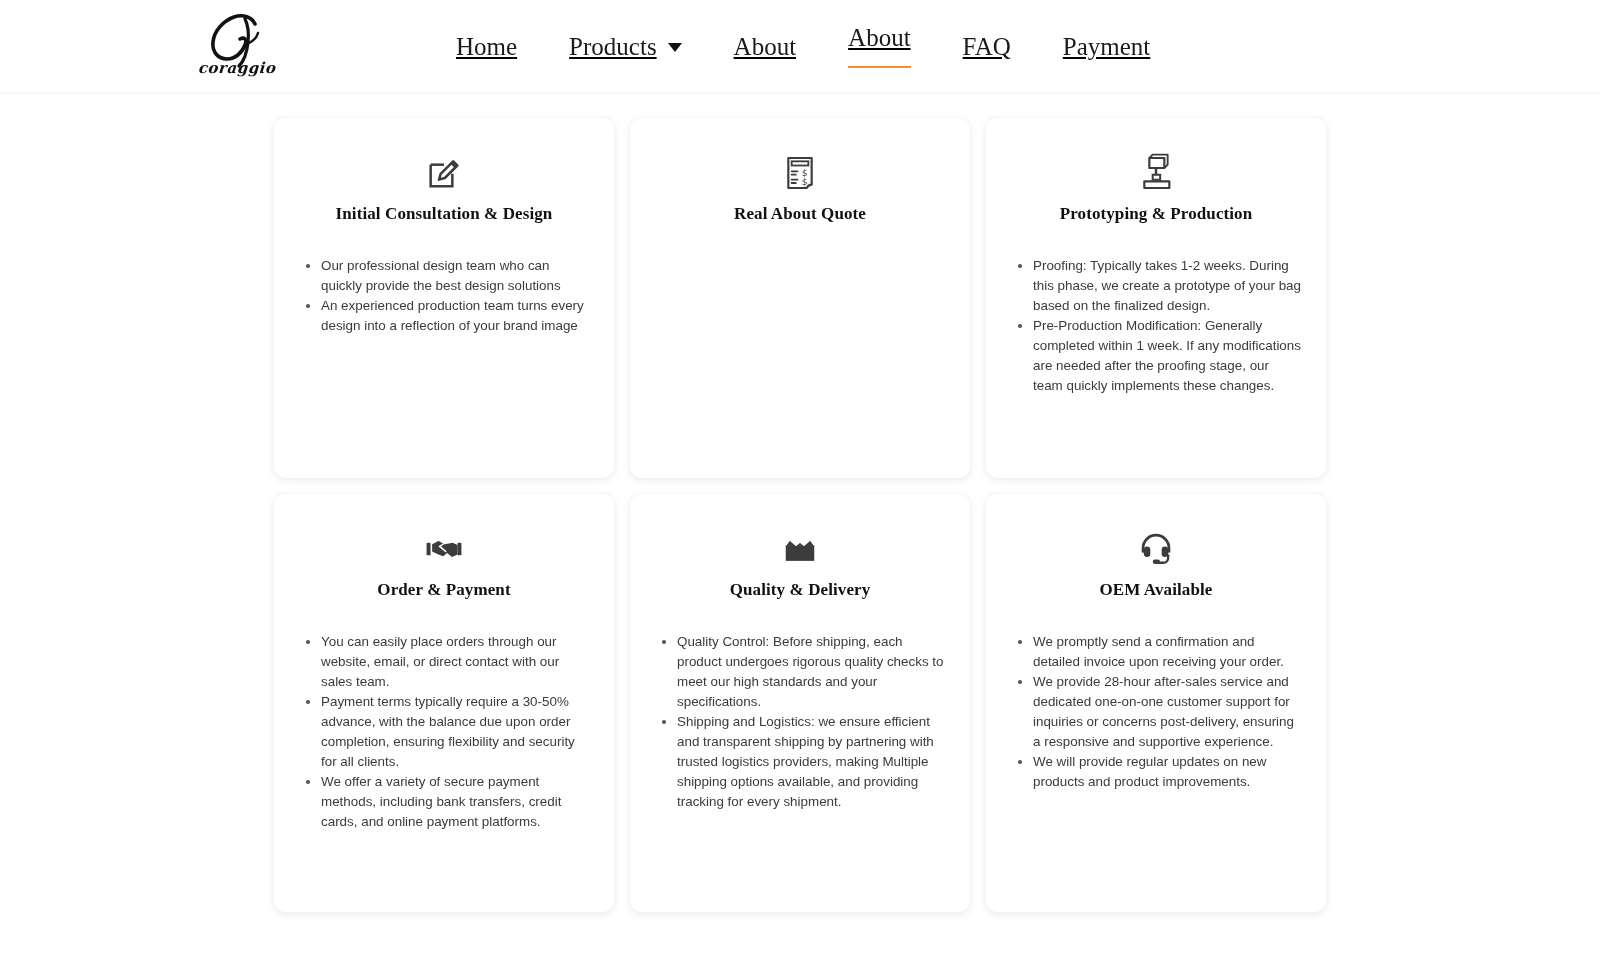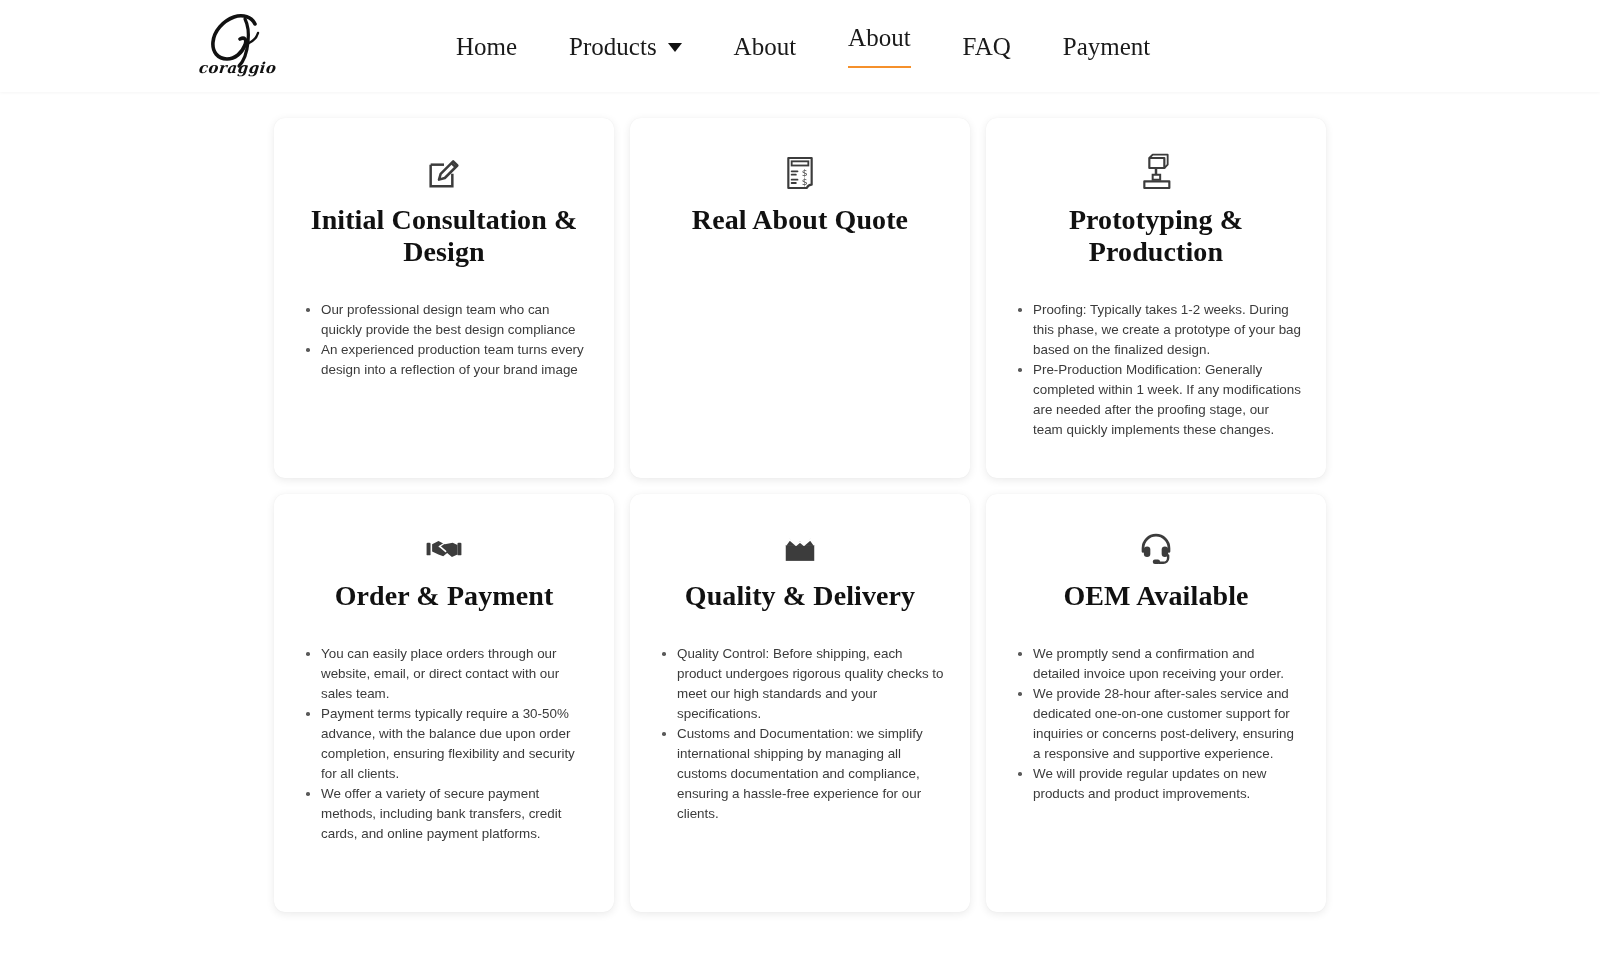--- a/index.html
+++ b/index.html
@@ -32,20 +32,21 @@
     font-size:15px; color:#111;
     letter-spacing:.5px;
     margin-top:-10px;
     transform:skewX(-6deg);
   }
 
   .main-nav{
     position:absolute; left:430px; top:0;
     height:92px; display:flex; align-items:center;
     gap:0;
+    text-decoration:underline;
   }
   .nav-item{
     position:relative;
     font-family:"Liberation Serif", serif;
     font-size:25px; color:#1a1a1a;
     padding:6px 26px;
     cursor:pointer; white-space:nowrap;
     display:flex; align-items:center; gap:11px;
     line-height:1;
   }
@@ -88,21 +89,21 @@
   .card-row2{ height:418px; }
 
   .card-icon{
     height:46px;
     display:flex; align-items:center; justify-content:center;
     margin-top:10px; margin-bottom:8px;
   }
   .card-title{
     font-family:"Liberation Serif", serif;
     font-weight:700;
-    font-size:28px;
+    font-size:17px;
     color:#111;
     text-align:center;
     letter-spacing:.1px;
     margin-bottom:16px;
   }
   .card-list{
     list-style:none;
     width:100%;
     padding-left:4px;
     margin-top:16px;
@@ -177,21 +178,21 @@
       <div class="card-icon">
         <svg width="40" height="40" viewBox="0 0 48 48">
           <path d="M8 14v26h26V25" fill="none" stroke="#3c3c3c" stroke-width="3"></path>
           <path d="M8 14h16" fill="none" stroke="#3c3c3c" stroke-width="3"></path>
           <path d="M18 32l2-7 15-15 5 5-15 15z" fill="none" stroke="#3c3c3c" stroke-width="3" stroke-linejoin="round"></path>
           <path d="M33 12l5 5" fill="none" stroke="#3c3c3c" stroke-width="3"></path>
         </svg>
       </div>
       <h3 class="card-title">Initial Consultation &amp; Design</h3>
       <ul class="card-list">
-        <li>Our professional design team who can quickly provide the best design compliance</li>
+        <li>Our professional design team who can quickly provide the best design solutions</li>
         <li>An experienced production team turns every design into a reflection of your brand image</li>
       </ul>
     </section>
 
     <section class="card card-row1">
       <div class="card-icon">
         <svg width="36" height="40" viewBox="0 0 40 48">
           <path d="M6 6h28v32c-4 0-6 4-6 4H6z" fill="none" stroke="#3c3c3c" stroke-width="2.6" stroke-linejoin="round"></path>
           <rect x="10" y="10" width="20" height="5" fill="none" stroke="#3c3c3c" stroke-width="2.2"></rect>
           <path d="M10 22h7M10 26h5" stroke="#3c3c3c" stroke-width="2.2" stroke-linecap="round"></path>
@@ -242,21 +243,21 @@
       <div class="card-icon">
         <svg width="38" height="32" viewBox="0 0 48 38">
           <path d="M6 14h36v20H6z" fill="#3c3c3c"></path>
           <path d="M6 14l5-8 8 8 5-5 5 5 8-8 5 8" fill="#3c3c3c"></path>
           <path d="M6 14l5-7 8 7 5-4 5 4 8-7 5 7" fill="none" stroke="#ffffff" stroke-width="2.2" stroke-linejoin="round"></path>
         </svg>
       </div>
       <h3 class="card-title">Quality &amp; Delivery</h3>
       <ul class="card-list">
         <li>Quality Control: Before shipping, each product undergoes rigorous quality checks to meet our high standards and your specifications.</li>
-        <li>Customs and Documentation: we simplify international shipping by managing all customs documentation and compliance, ensuring a hassle-free experience for our clients.</li>
+        <li>Shipping and Logistics: we ensure efficient and transparent shipping by partnering with trusted logistics providers, making Multiple shipping options available, and providing tracking for every shipment.</li>
       </ul>
     </section>
 
     <section class="card card-row2">
       <div class="card-icon">
         <svg width="36" height="34" viewBox="0 0 44 42">
           <path d="M6 24v-4a16 16 0 0 1 32 0v4" fill="none" stroke="#3c3c3c" stroke-width="3.4" stroke-linecap="round"></path>
           <rect x="7" y="18" width="8" height="13" rx="4" fill="#3c3c3c"></rect>
           <rect x="29" y="18" width="8" height="13" rx="4" fill="#3c3c3c"></rect>
           <path d="M37 29v3a6 6 0 0 1-6 6h-5" fill="none" stroke="#3c3c3c" stroke-width="3" stroke-linecap="round"></path>

